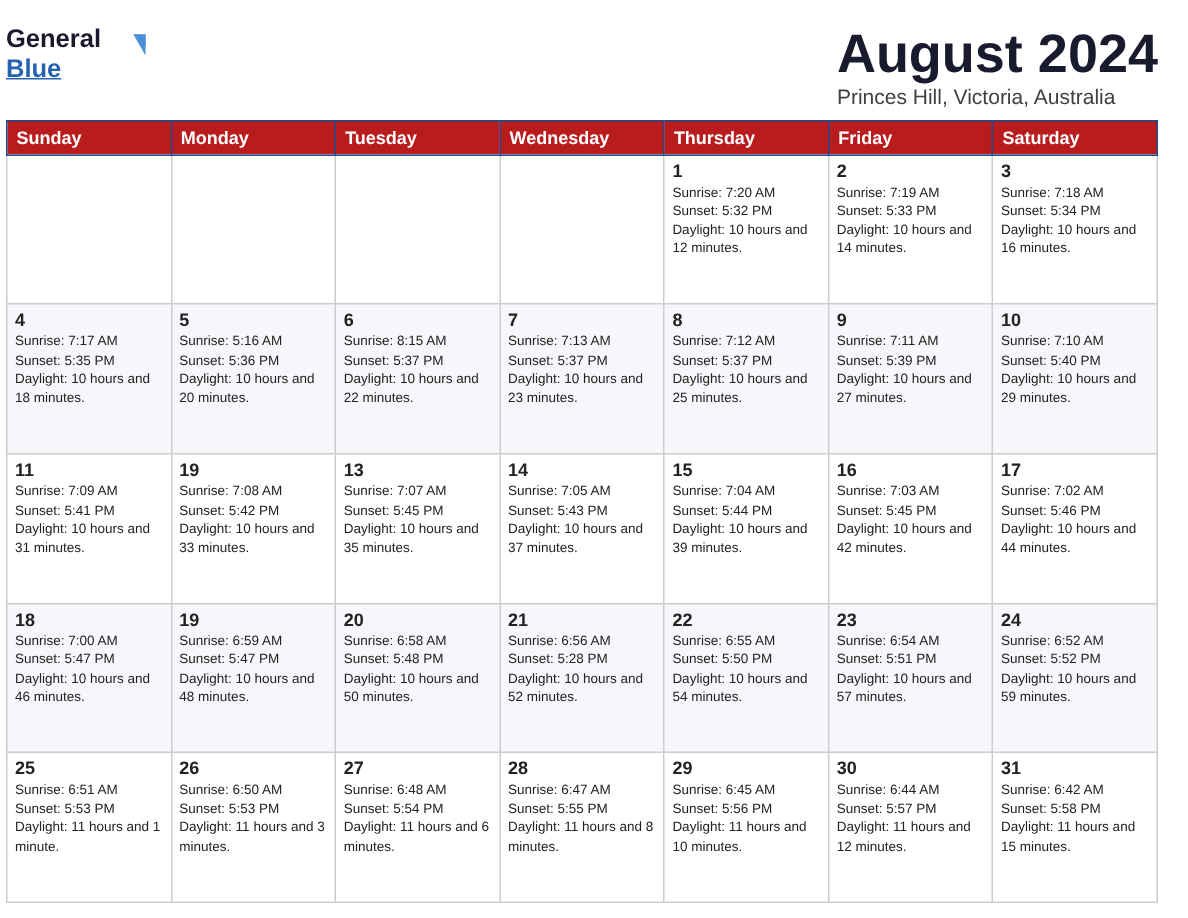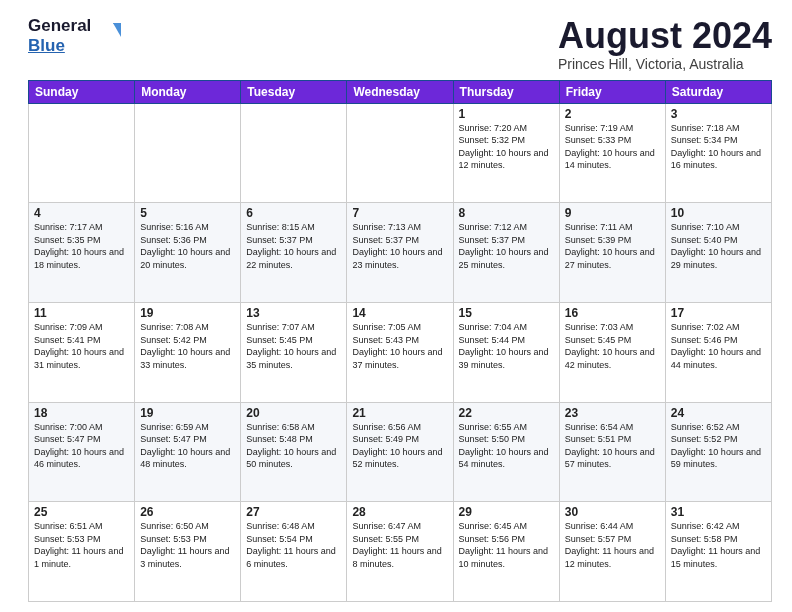--- a/index.html
+++ b/index.html
@@ -6,21 +6,21 @@
     body {
       font-family: Arial, sans-serif;
       background: #fff;
       width: 792px;
       height: 612px;
       overflow: hidden;
     }
     .page {
       width: 792px;
       height: 612px;
-      padding: 16px 20px 10px 28px;
+      padding: 16px 20px 10px 4px;
       display: flex;
       flex-direction: column;
     }
     .header {
       display: flex;
       justify-content: space-between;
       align-items: flex-start;
       margin-bottom: 8px;
     }
     .logo {
@@ -39,21 +39,21 @@
     .subtitle {
       font-size: 14px;
       color: #404040;
     }
     .calendar {
       width: 100%;
       border-collapse: collapse;
       flex: 1;
     }
     .calendar th {
-      background: #6d28d9;
+      background: #b91c1c;
       color: #fff;
       font-size: 12px;
       font-weight: bold;
       padding: 4px 6px;
       border: 1px solid #1a4a90;
       text-align: left;
     }
     .calendar td {
       border: 1px solid #ccc;
       vertical-align: top;
@@ -263,21 +263,21 @@
           <td>
             <span class="day-num">20</span>
             <div class="day-info">Sunrise: 6:58 AM
 Sunset: 5:48 PM
 Daylight: 10 hours
 and 50 minutes.</div>
           </td>
           <td>
             <span class="day-num">21</span>
             <div class="day-info">Sunrise: 6:56 AM
-Sunset: 5:49 PM
+Sunset: 5:28 PM
 Daylight: 10 hours
 and 52 minutes.</div>
           </td>
           <td>
             <span class="day-num">22</span>
             <div class="day-info">Sunrise: 6:55 AM
 Sunset: 5:50 PM
 Daylight: 10 hours
 and 54 minutes.</div>
           </td>

